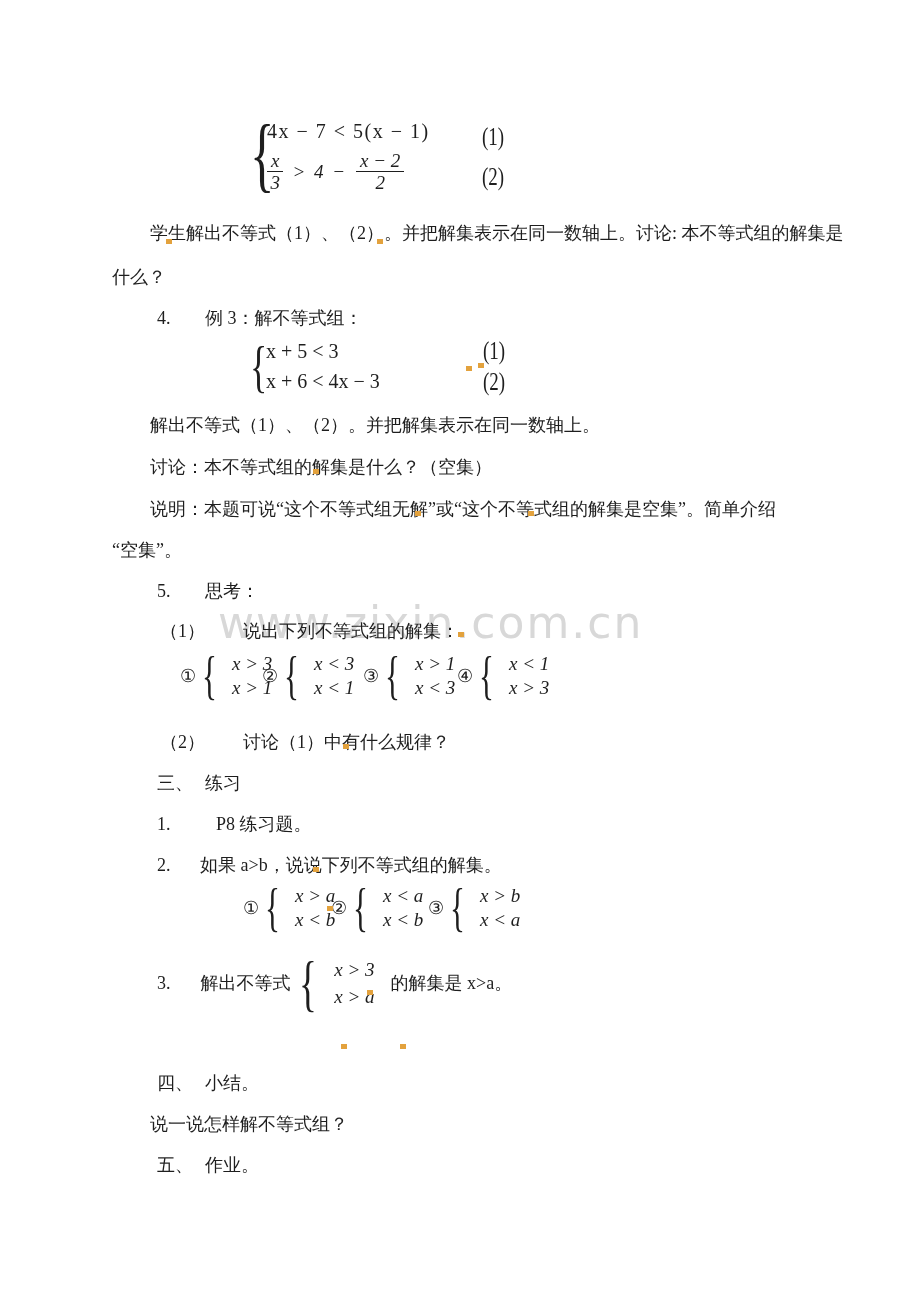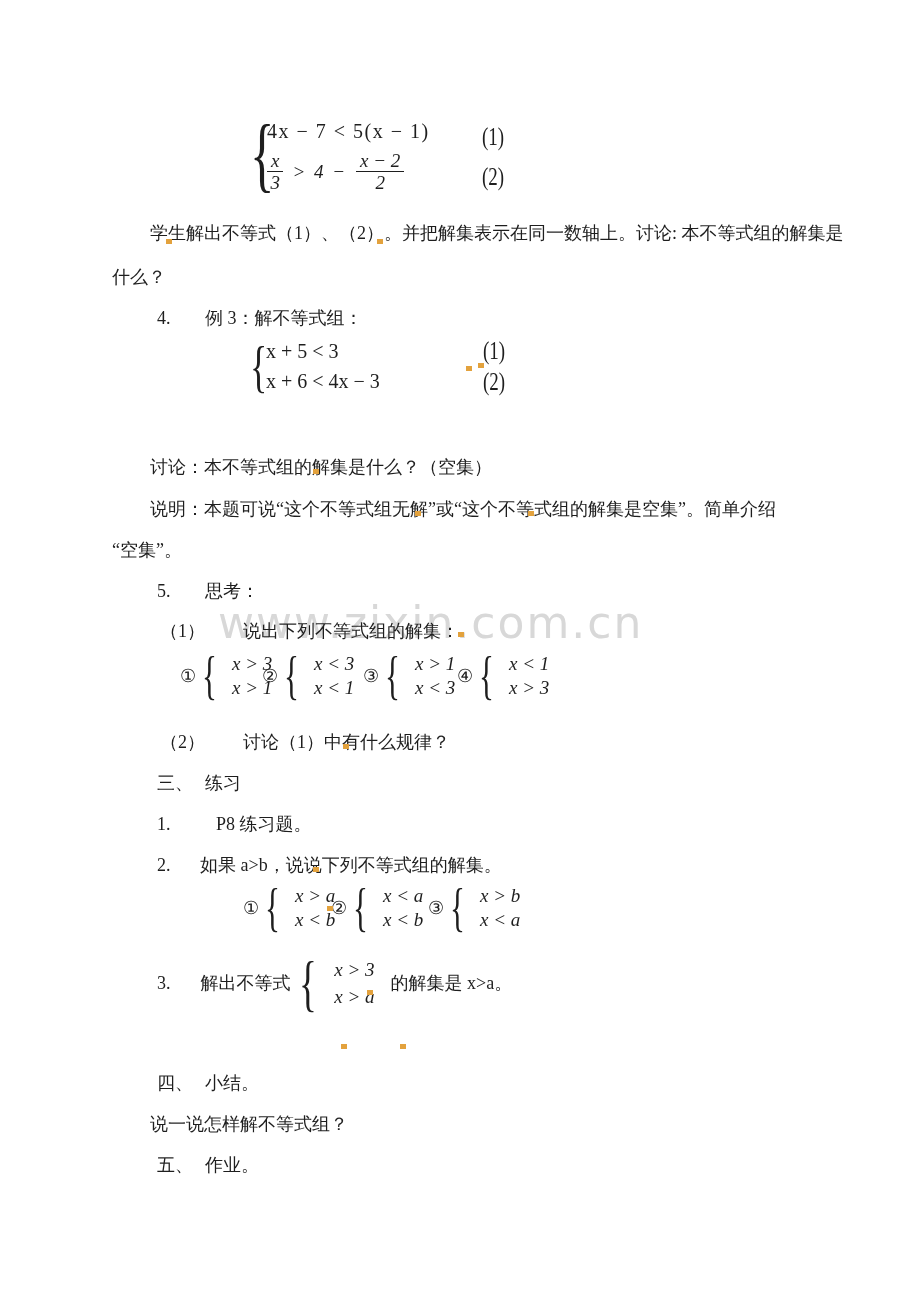--- a/index.html
+++ b/index.html
@@ -134,20 +134,21 @@
   <div class="t" style="left:205px;top:307px">例 3：解不等式组：</div>
 
   <div class="fblock" style="left:250px;top:336px;width:320px;height:62px">
     <span class="brace" style="left:0;top:0;font-size:58px;line-height:62px">{</span>
     <div class="mrow" style="left:16px;top:3px">x + 5 &lt; 3</div>
     <div class="mlabel" style="left:233px;top:4px">(1)</div>
     <div class="mrow" style="left:16px;top:33px">x + 6 &lt; 4x − 3</div>
     <div class="mlabel" style="left:233px;top:35px">(2)</div>
   </div>
 
+  <div class="t" style="left:150px;top:414px">解出不等式（1）、（2）。并把解集表示在同一数轴上。</div>
   <div class="t" style="left:150px;top:456px">讨论：本不等式组的解集是什么？（空集）</div>
   <div class="t" style="left:150px;top:498px">说明：本题可说“这个不等式组无解”或“这个不等式组的解集是空集”。简单介绍</div>
   <div class="t" style="left:112px;top:539px">“空集”。</div>
 
   <div class="t" style="left:157px;top:580px">5.</div>
   <div class="t" style="left:205px;top:580px">思考：</div>
 
   <div class="t" style="left:160px;top:620px">（1）</div>
   <div class="t" style="left:243px;top:620px">说出下列不等式组的解集：</div>
 

